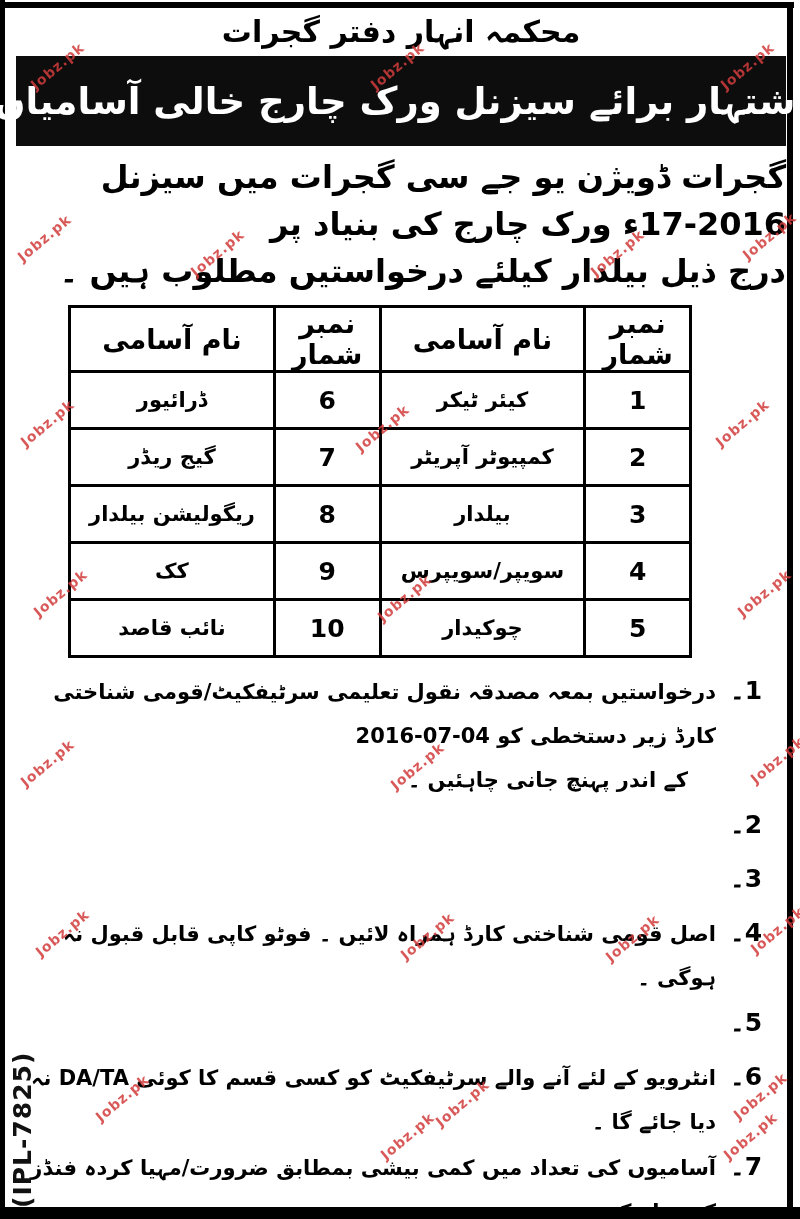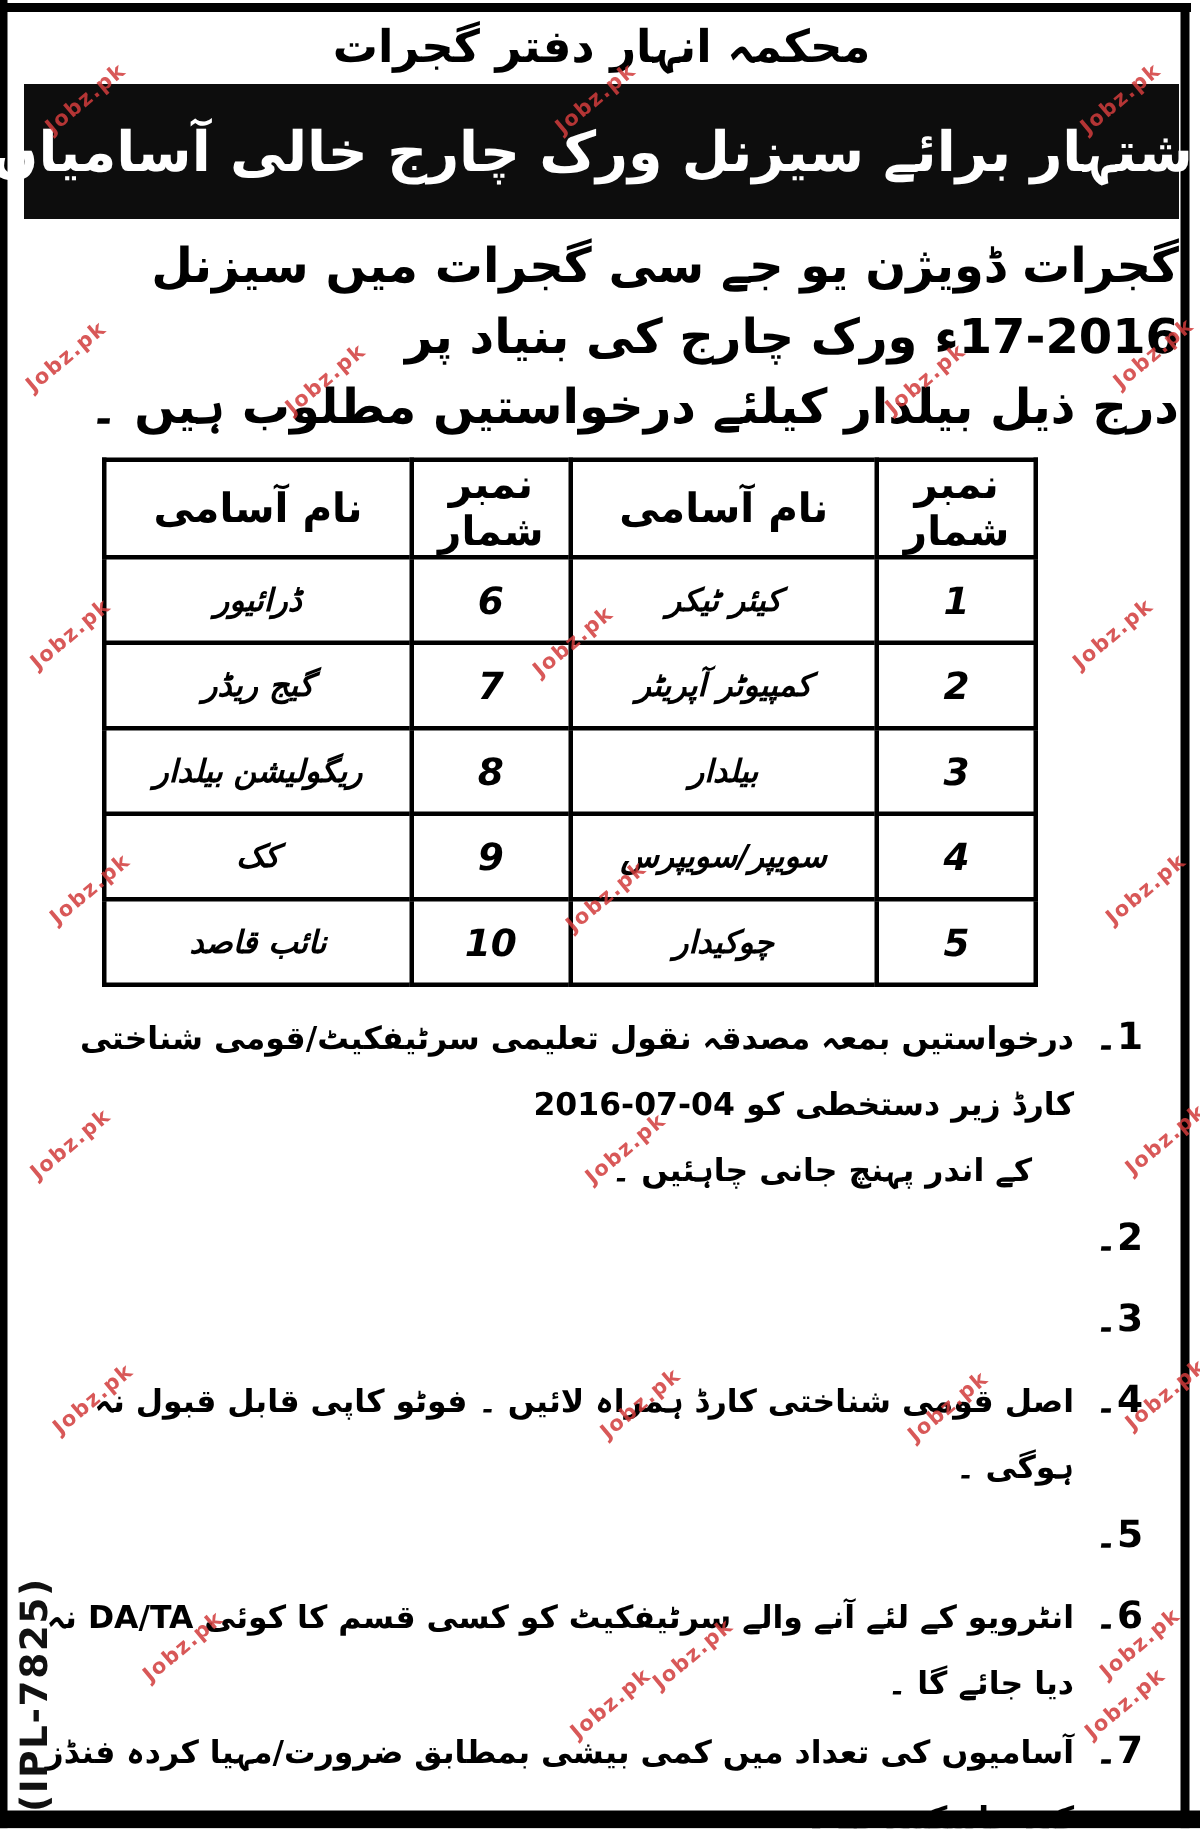--- a/index.html
+++ b/index.html
@@ -66,21 +66,21 @@
     table-layout: fixed;
   }
   .jobs-table th, .jobs-table td {
     border: 3px solid #000;
     text-align: center;
     vertical-align: middle;
     font-weight: bold;
     overflow: hidden;
   }
   .jobs-table th { height: 55px; font-size: 27px; }
-  .jobs-table td { height: 57px; font-style: italic; }
+  .jobs-table td { height: 57px; }
   td.sr-cell   { font-size: 25px; font-family: "DejaVu Sans", sans-serif; }
   td.post-cell { font-size: 21px; direction: rtl; }
   col.c-sr   { width: 17%; }
   col.c-post { width: 33%; }
 
   .conditions { direction: rtl; margin-top: 12px; padding-right: 4px; }
   .cond-item {
     display: flex;            
     align-items: flex-start;
     min-height: 52px;

